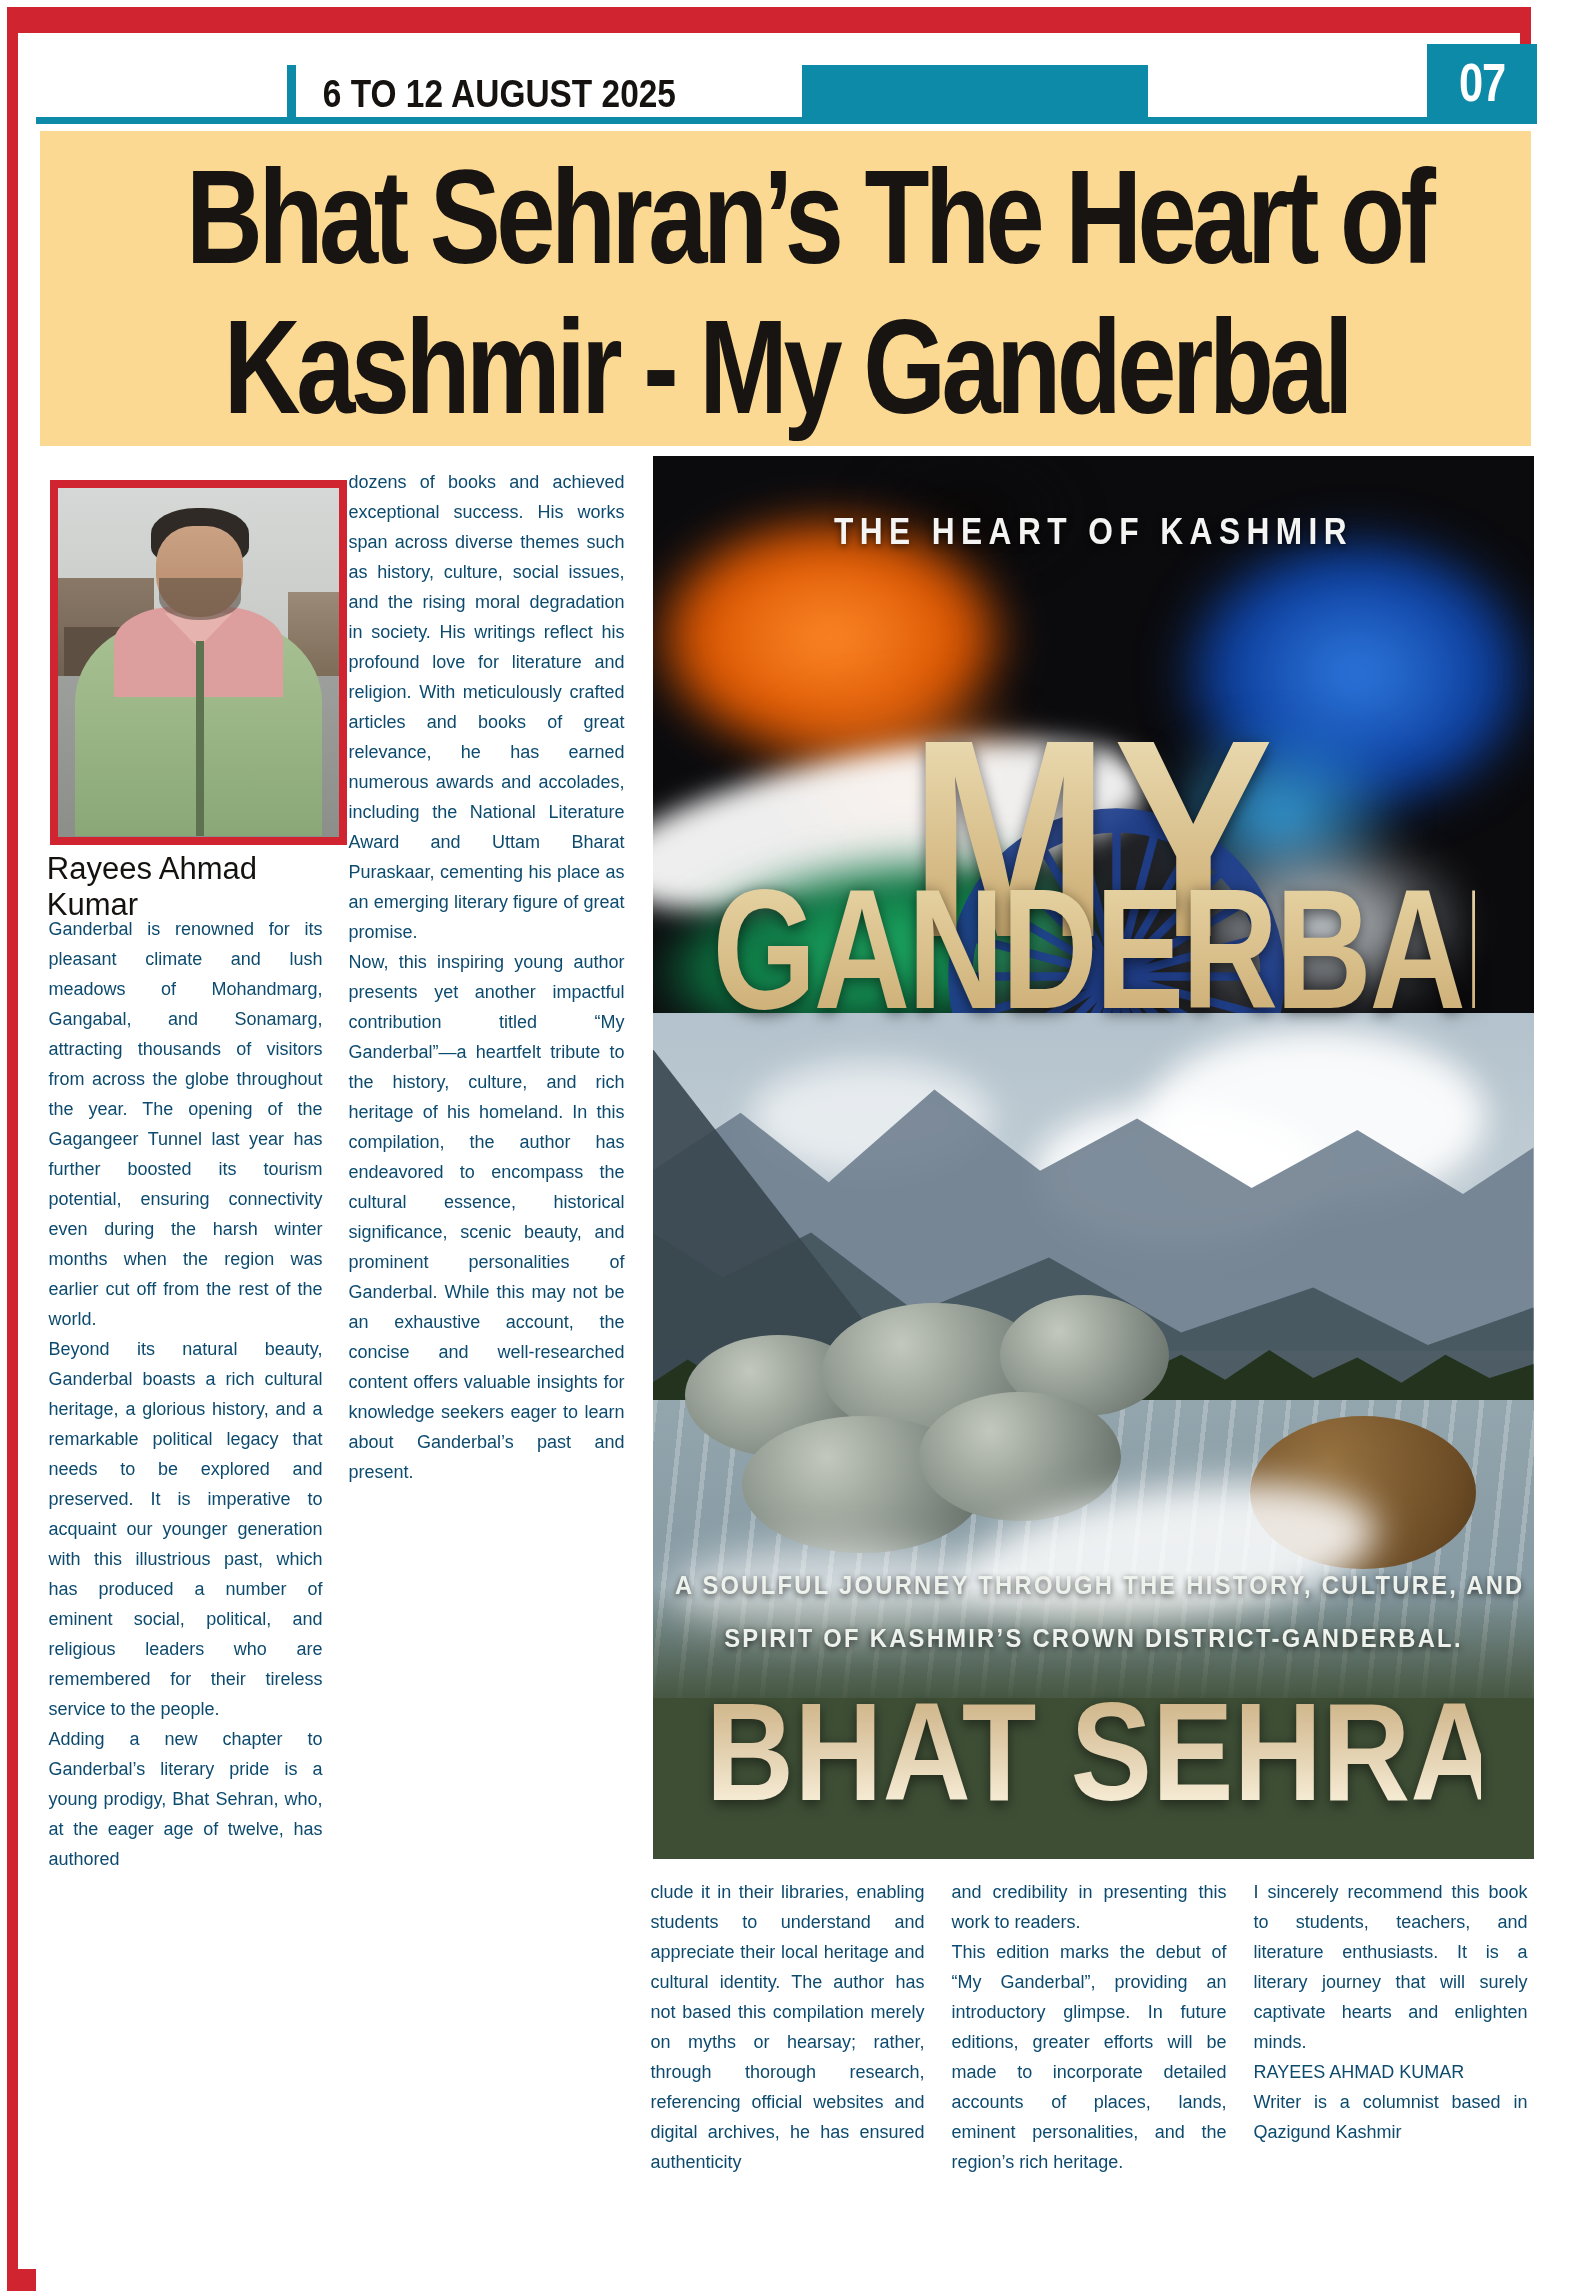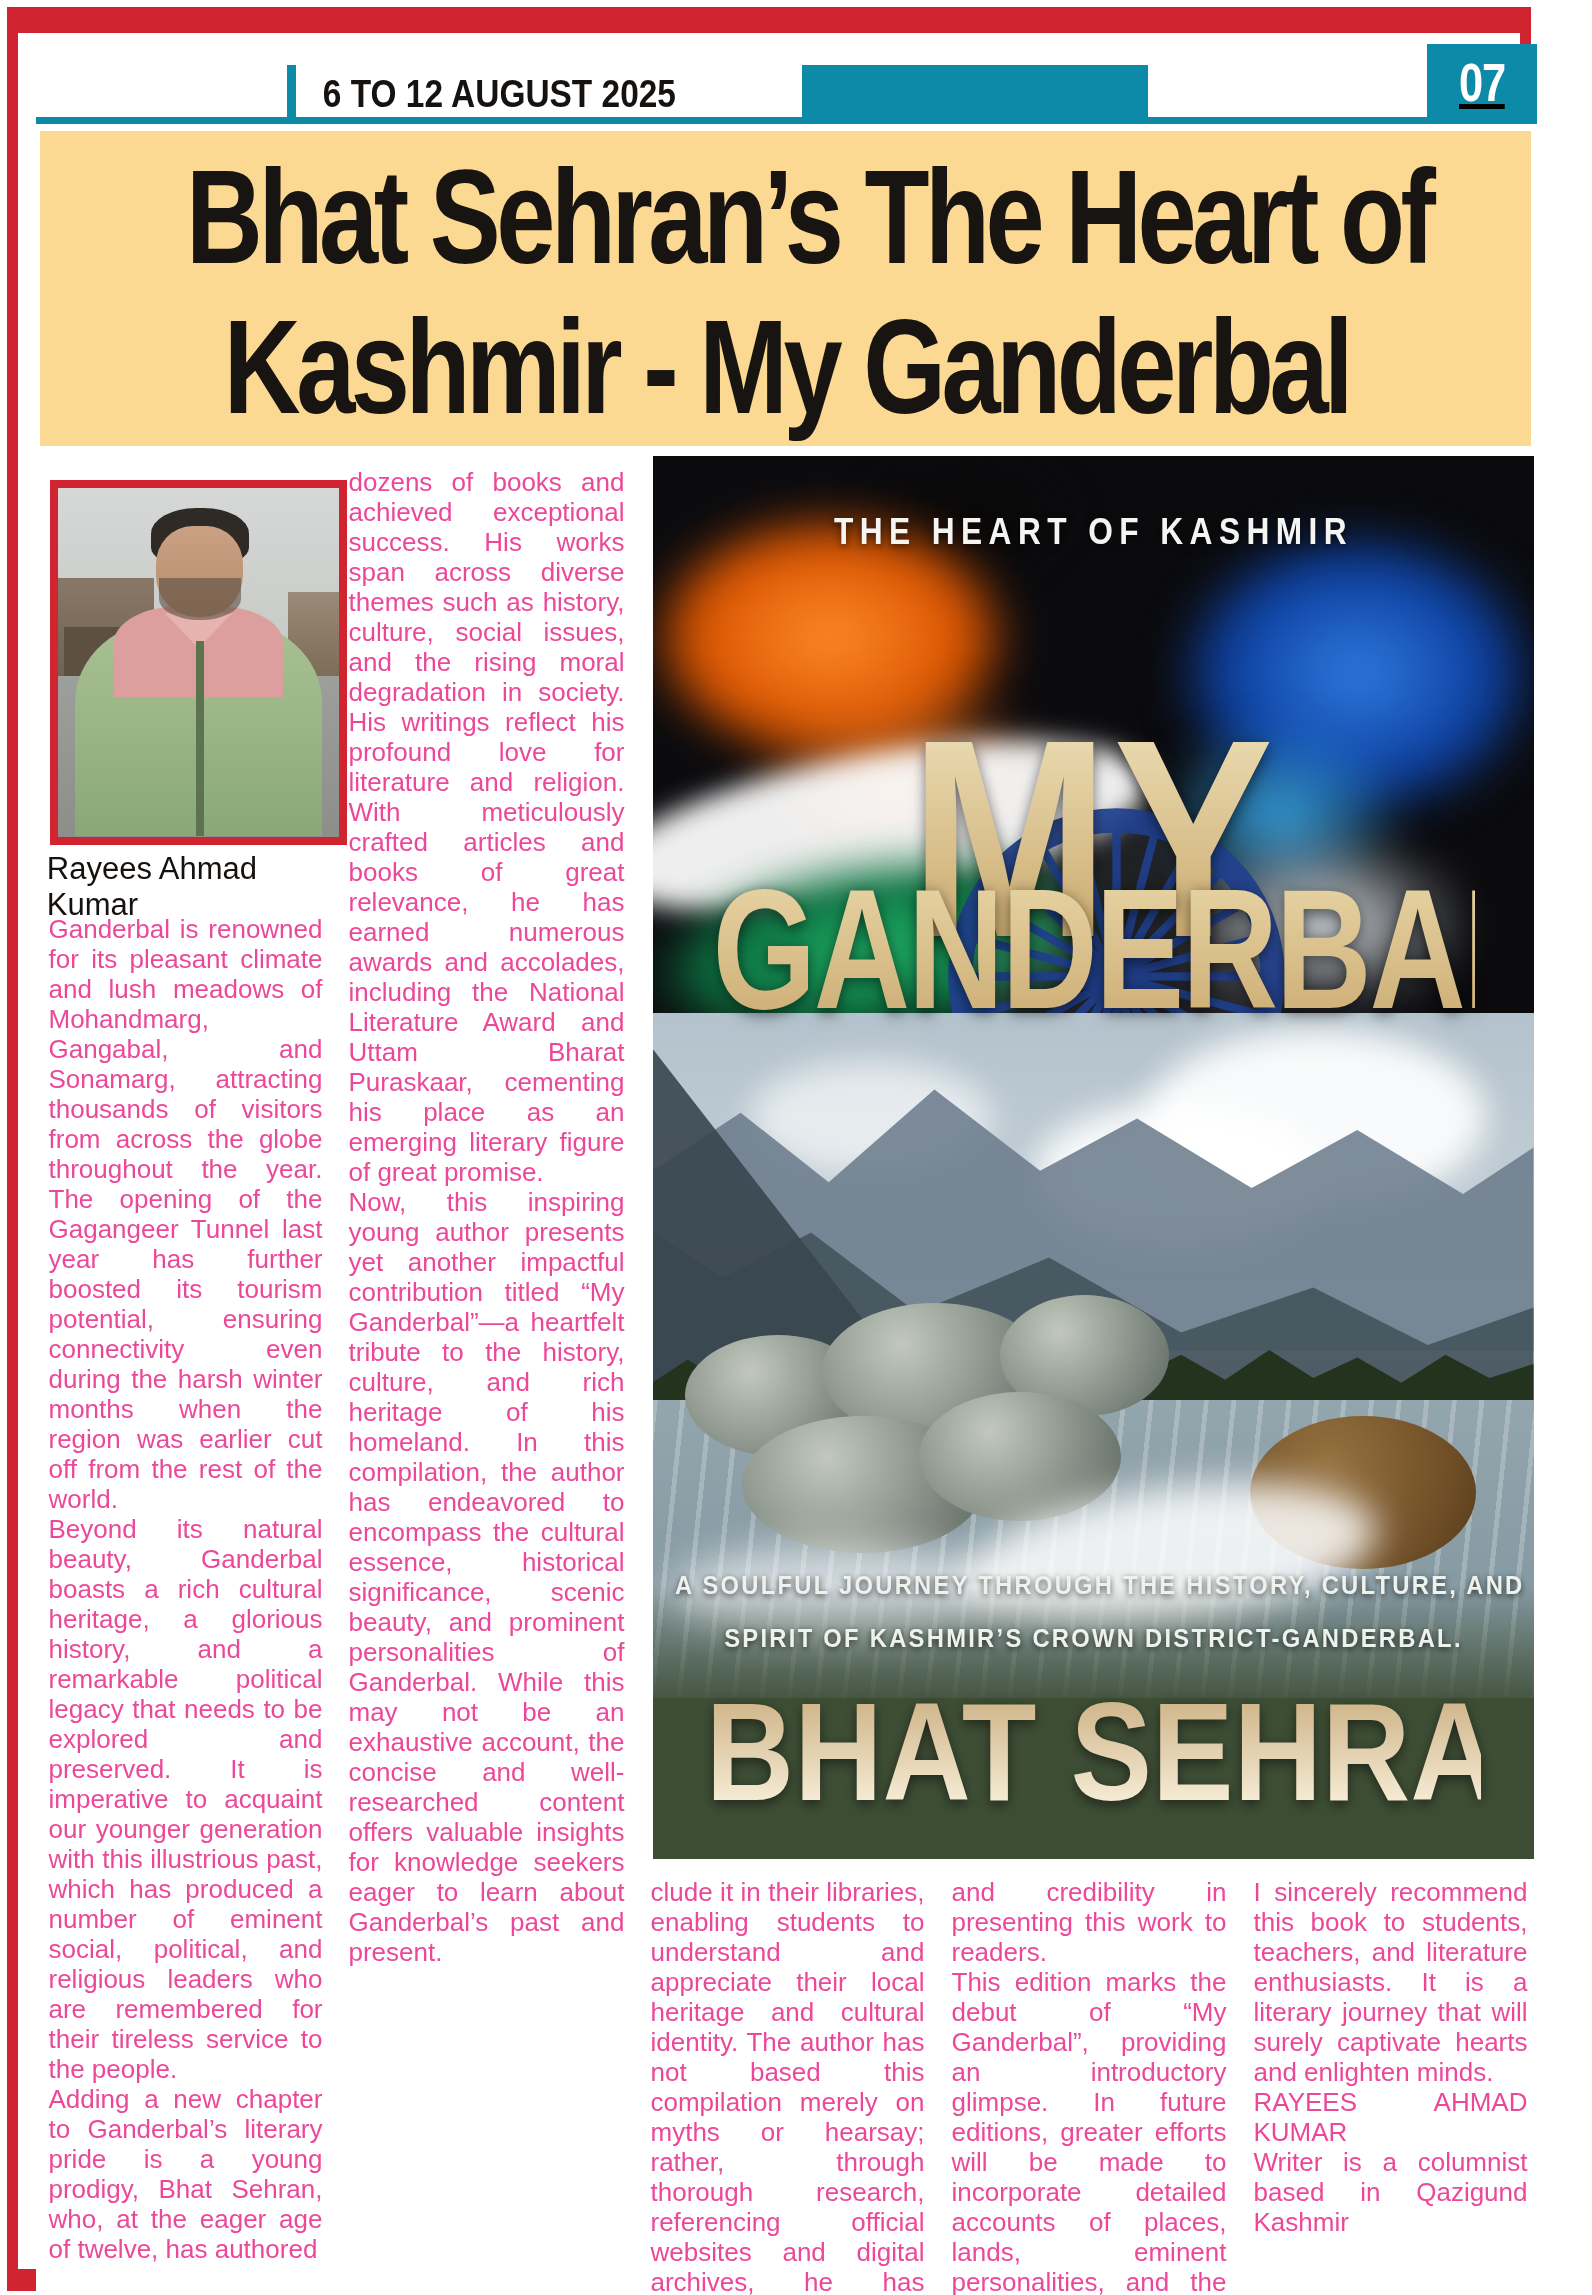--- a/index.html
+++ b/index.html
@@ -13,21 +13,21 @@
 
   
   .logo{left:21px;top:-4.8px;width:242px;text-align:center;line-height:1;}
   .logo .k{font-family:"DejaVu Serif",serif;font-weight:bold;font-size:24px;color:#151210;letter-spacing:0.8px;display:block;margin-left:32px;text-align:left;padding-left:48px;}
   .logo .t{font-family:"DejaVu Serif",serif;font-weight:bold;font-size:55px;color:#d02531;display:block;margin-top:-4.8px;letter-spacing:-0.8px;}
   .vdiv{left:251px;top:0;width:9.7px;height:58px;background:#0e8aa9;}
   .date{left:266px;top:8px;width:347px;text-align:center;font-size:38px;font-weight:bold;color:#151210;
         transform:scaleX(0.88);transform-origin:center;white-space:nowrap;letter-spacing:0;}
   .tealblock{left:766px;top:0;width:346px;height:56px;background:#0e8aa9;}
   .tealrule{left:0;top:52px;width:1501px;height:7.3px;background:#0e8aa9;}
-  .pagebox{right:0;top:-21px;width:110px;height:78px;background:#0e8aa9;display:flex;align-items:center;justify-content:center;text-decoration:underline;}
+  .pagebox{right:0;top:-21px;width:110px;height:78px;background:#0e8aa9;display:flex;align-items:center;justify-content:center;}
   .pagebox span{color:#ffffff;font-size:53px;font-weight:bold;transform:scaleX(0.82);letter-spacing:-1.6px;}
 
   
   .hband{left:4.8px;top:66px;width:1491px;height:315px;background:#fbd993;}
   .hline{left:0;right:0;text-align:center;font-weight:800;font-size:133px;line-height:1;color:#171411;
          white-space:nowrap;transform:scaleX(0.8);transform-origin:center;letter-spacing:-5.6px;}
   .hline1{top:86px;}
   .hline2{top:236px;}
 
   
@@ -40,21 +40,21 @@
   .ph-hair{position:absolute;left:33%;top:6%;width:35%;height:16%;background:#2f2a26;border-radius:46% 46% 30% 30%;}
   .ph-face{position:absolute;left:35%;top:11%;width:31%;height:26%;background:linear-gradient(#caa183,#b68b6c);border-radius:42% 42% 46% 46%;}
   .ph-beard{position:absolute;left:36%;top:26%;width:29%;height:12%;background:rgba(80,70,60,.55);border-radius:0 0 50% 50%;}
   .ph-shirt{position:absolute;left:20%;top:34%;width:60%;height:26%;background:#dd9f9d;border-radius:40% 40% 0 0;}
   .ph-vest{position:absolute;left:6%;top:38%;width:88%;height:62%;background:linear-gradient(#a9c194,#8aa877);border-radius:38% 38% 0 0;}
   .ph-vestline{position:absolute;left:49%;top:44%;width:3%;height:56%;background:#5d7350;}
   .ph-collar{position:absolute;left:38%;top:36%;width:24%;height:10%;background:#e7b3ae;clip-path:polygon(0 0,100% 0,50% 100%);}
   .caption{left:11.3px;top:786px;width:306px;font-size:31px;color:#15110e;letter-spacing:0;}
 
   
-  .col{position:absolute;font-size:26px;line-height:30px;color:#ec4899;text-align:justify;}
+  .col{position:absolute;font-size:18px;line-height:30px;color:#0c4a6e;text-align:justify;}
   .col p{margin:0;}
   .c1{left:13px;top:849px;width:274px;}
   .c2{left:313px;top:402px;width:276px;}
   .c3{left:615px;top:1812px;width:274px;}
   .c4{left:916px;top:1812px;width:275px;}
   .c5{left:1218px;top:1812px;width:274px;}
 
   
   .cover{left:617px;top:391px;width:881px;height:1403px;background:#0b0b0e;overflow:hidden;}
   .cv-top{position:absolute;left:0;top:0;width:881px;height:557px;overflow:hidden;background:#0b0b0e;}

